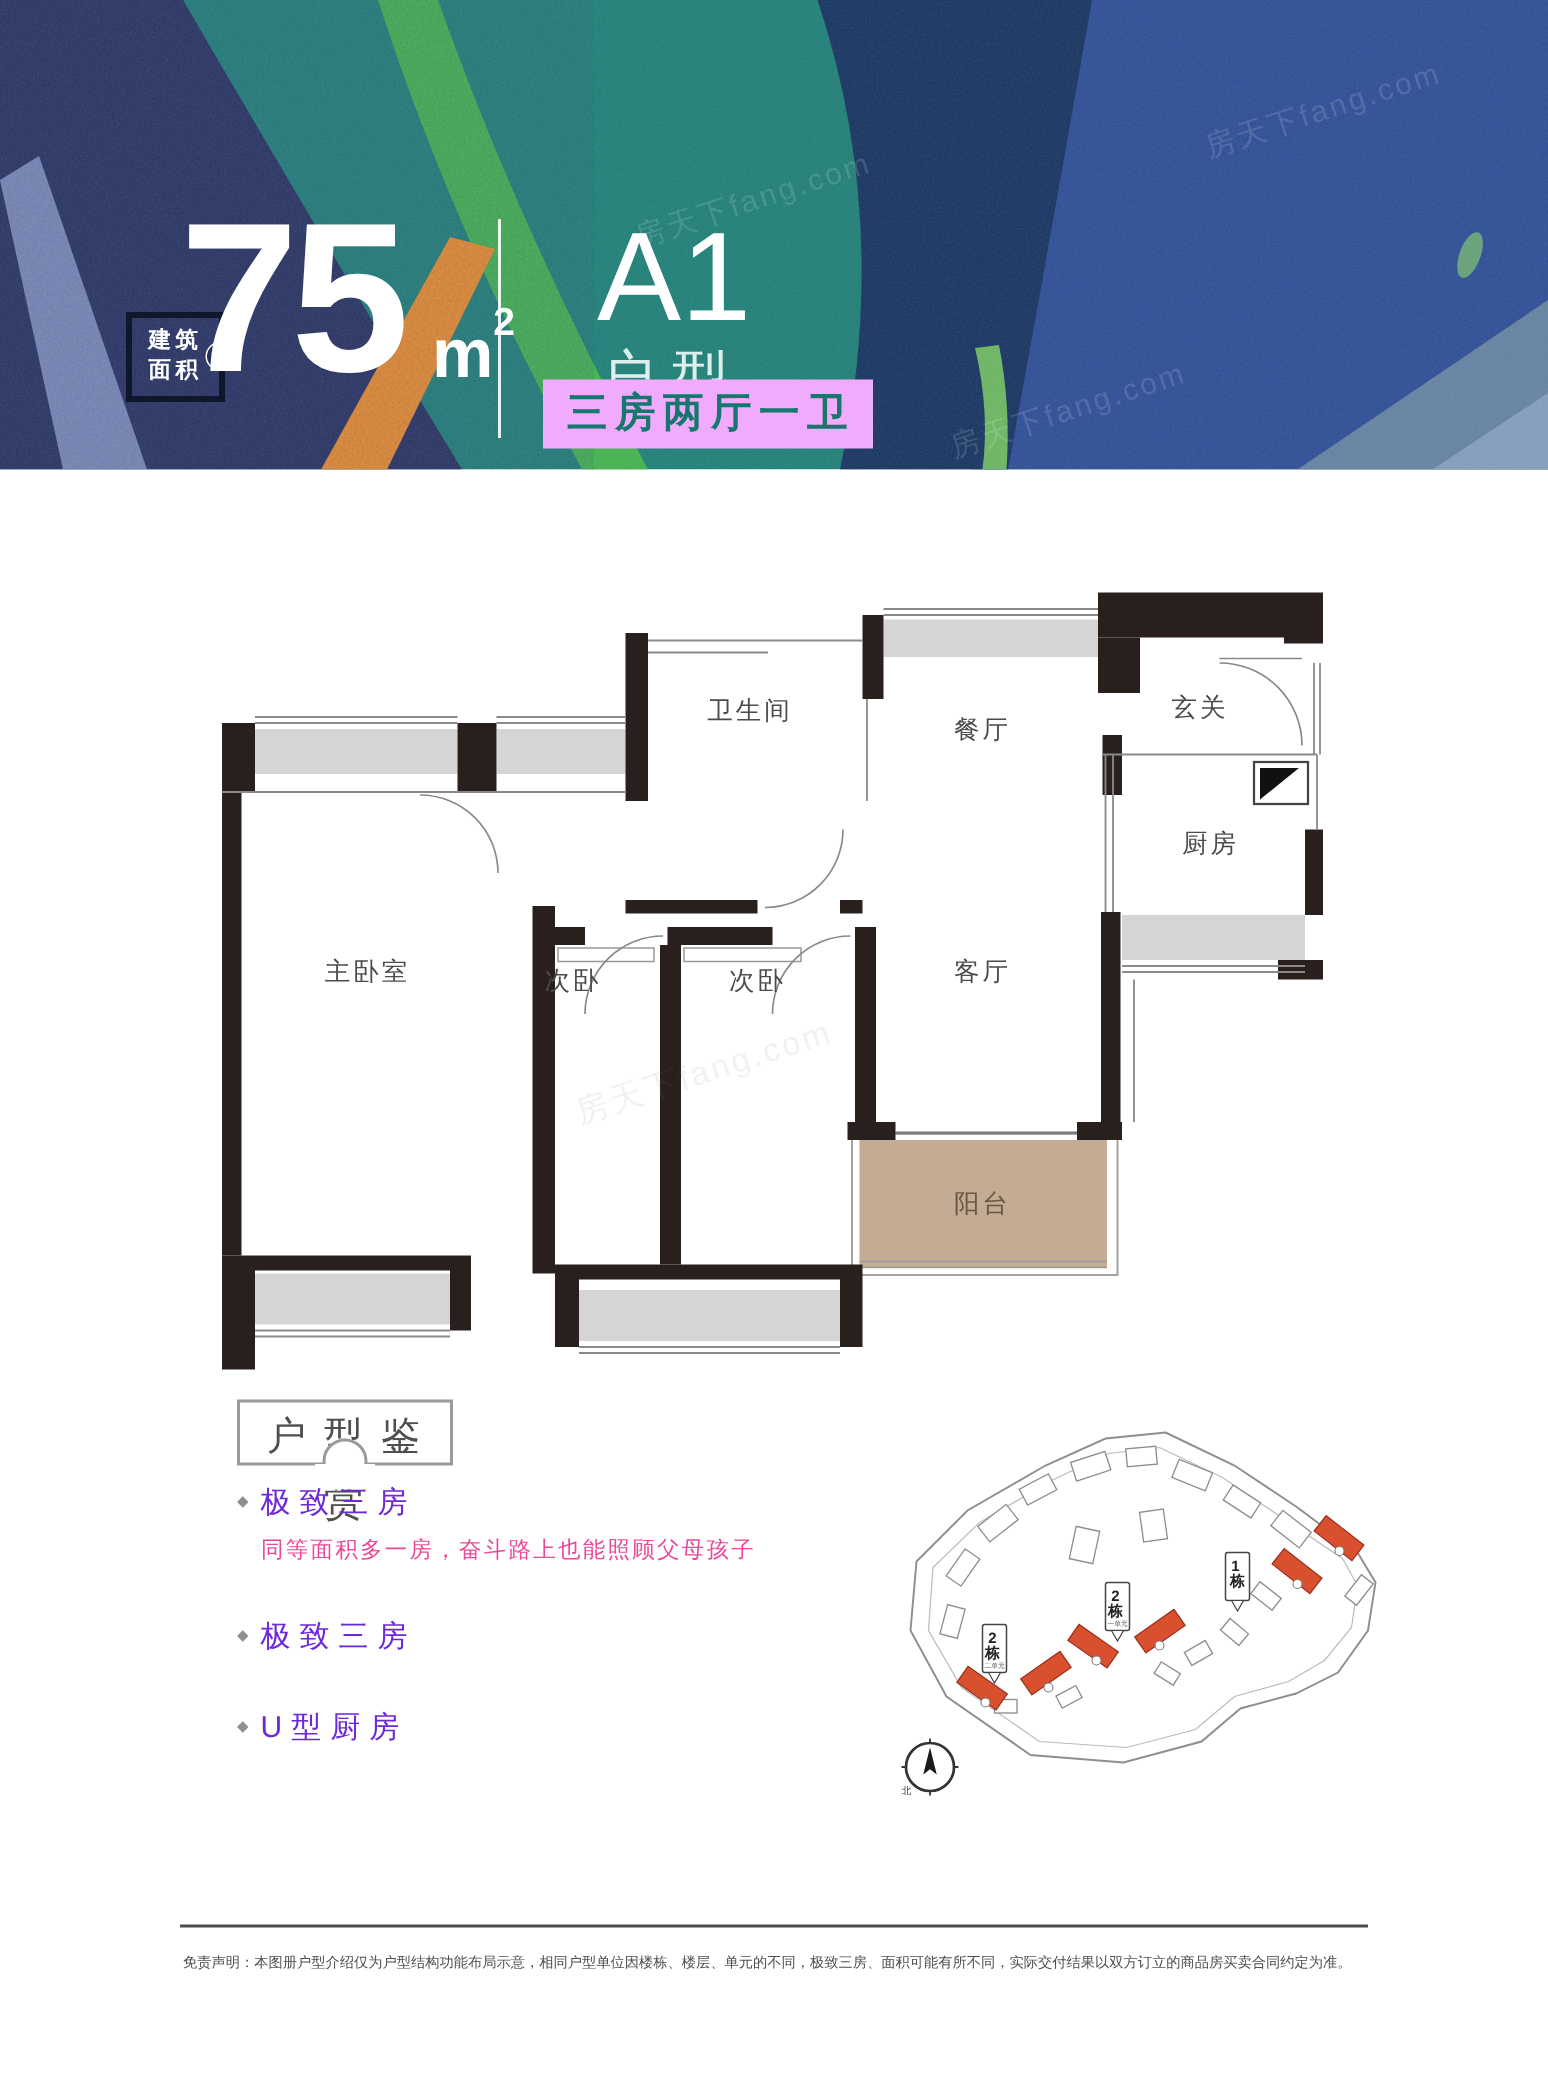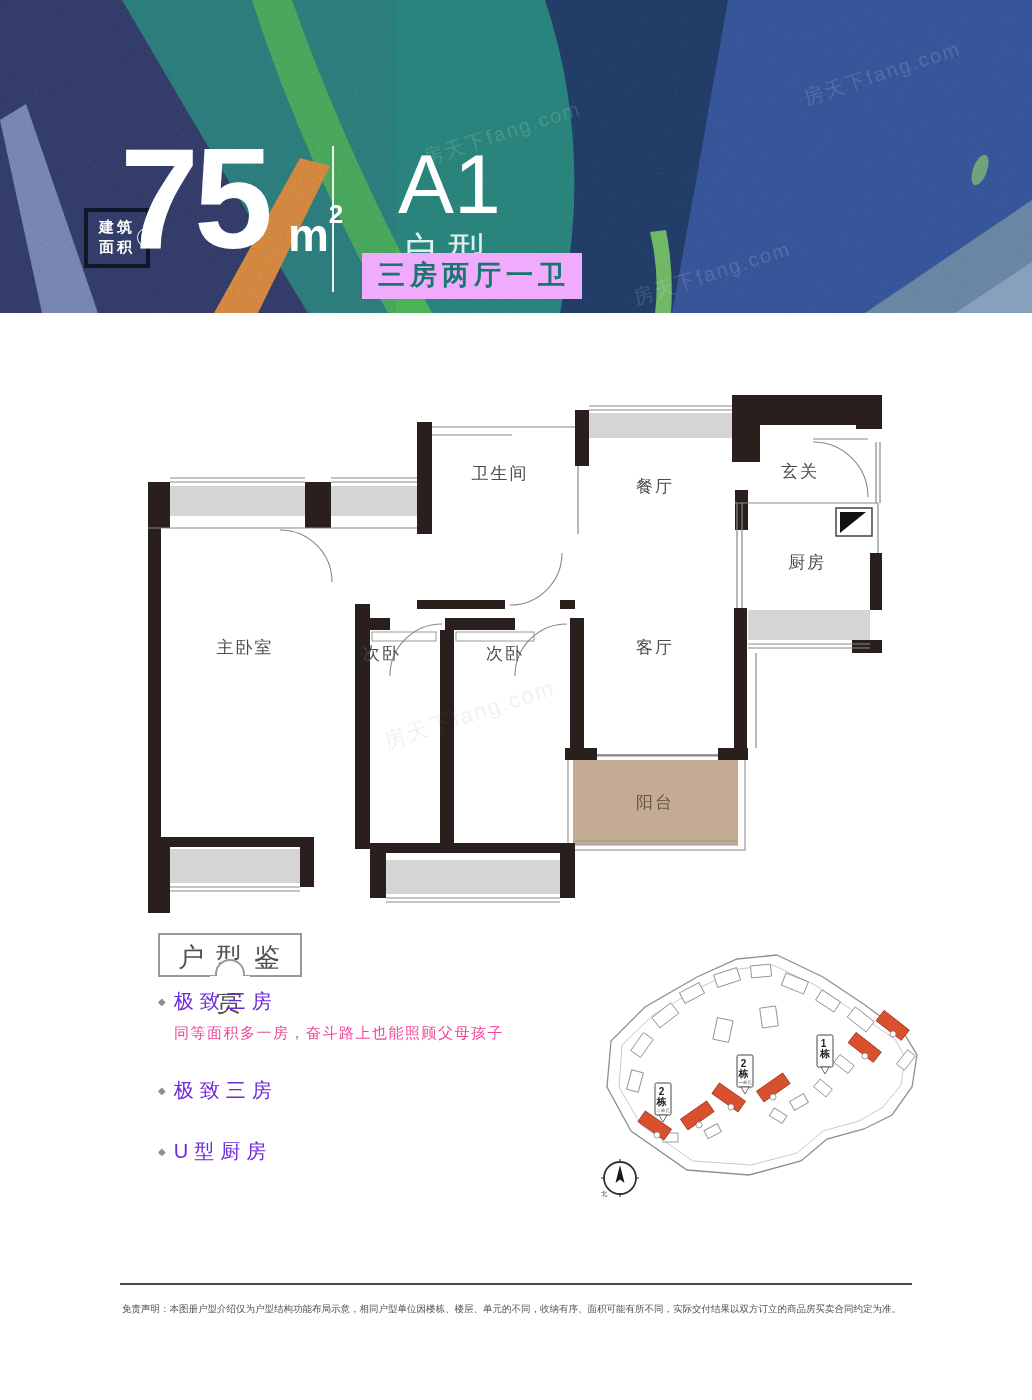--- a/index.html
+++ b/index.html
@@ -306,13 +306,13 @@
 
   <g>
     <circle cx="55" cy="243" r="16" fill="#fff" stroke="#333" stroke-width="1.8"></circle>
     <path d="M55,224 V227 M55,259 V262 M36,243 H39 M71,243 H74" stroke="#333" stroke-width="1.2"></path>
     <path d="M55,230 L50.5,248 L55,244.5 L59.5,248 Z" fill="#1a1a1a"></path>
     <text x="36" y="261" font-size="6.5" fill="#444">北</text>
   </g>
 </svg>
 
 <div class="abs rule"></div>
-<div class="abs disclaimer">免责声明：本图册户型介绍仅为户型结构功能布局示意，相同户型单位因楼栋、楼层、单元的不同，收纳有序、面积可能有所不同，实际交付结果以双方订立的商品房买卖合同约定为准。</div>
+<div class="abs disclaimer">免责声明：本图册户型介绍仅为户型结构功能布局示意，相同户型单位因楼栋、楼层、单元的不同，极致三房、面积可能有所不同，实际交付结果以双方订立的商品房买卖合同约定为准。</div>
 
 </body></html>

